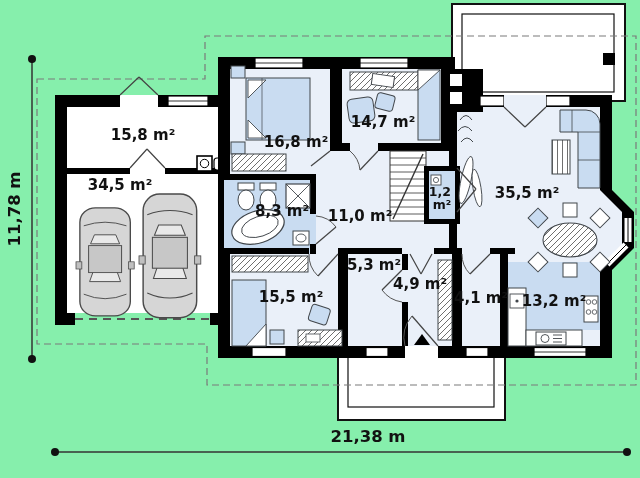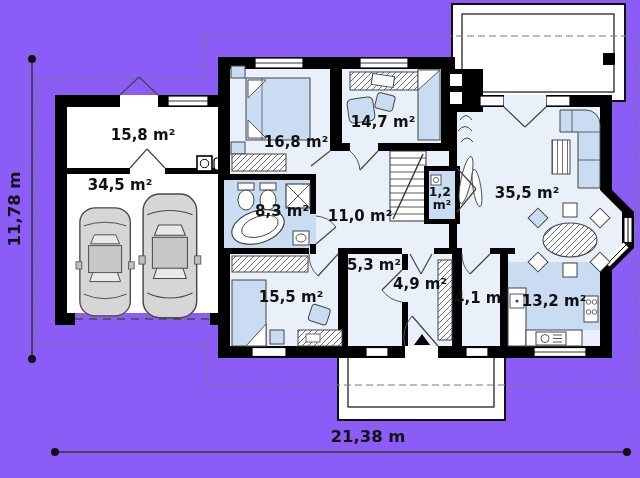--- a/index.html
+++ b/index.html
@@ -1,16 +1,16 @@
 <!DOCTYPE html>
 <html><head>
 <meta charset="utf-8">
 <style>
   html,body{margin:0;padding:0;background:#ffffff;}
-  .plan-wrap{position:relative;width:640px;height:478px;background:#8b5cf6;overflow:hidden;
+  .plan-wrap{position:relative;width:640px;height:478px;background:#86efac;overflow:hidden;
              font-family:"DejaVu Sans",sans-serif;}
   svg{position:absolute;left:0;top:0;}
   .area-label{font-family:"DejaVu Sans",sans-serif;font-weight:bold;font-size:15px;fill:#111;}
   .area-label-sm{font-family:"DejaVu Sans",sans-serif;font-weight:bold;font-size:12.5px;fill:#111;}
   .dim-label{font-family:"DejaVu Sans",sans-serif;font-weight:bold;font-size:16.5px;fill:#111;}
   .wall{fill:#000;}
   .floor{fill:#eaf0f9;}
   .zone{fill:#c9dcf1;}
   .furn{fill:#c9dcf1;stroke:#41464b;stroke-width:1;}
   .white-furn{fill:#ffffff;stroke:#41464b;stroke-width:1;}

